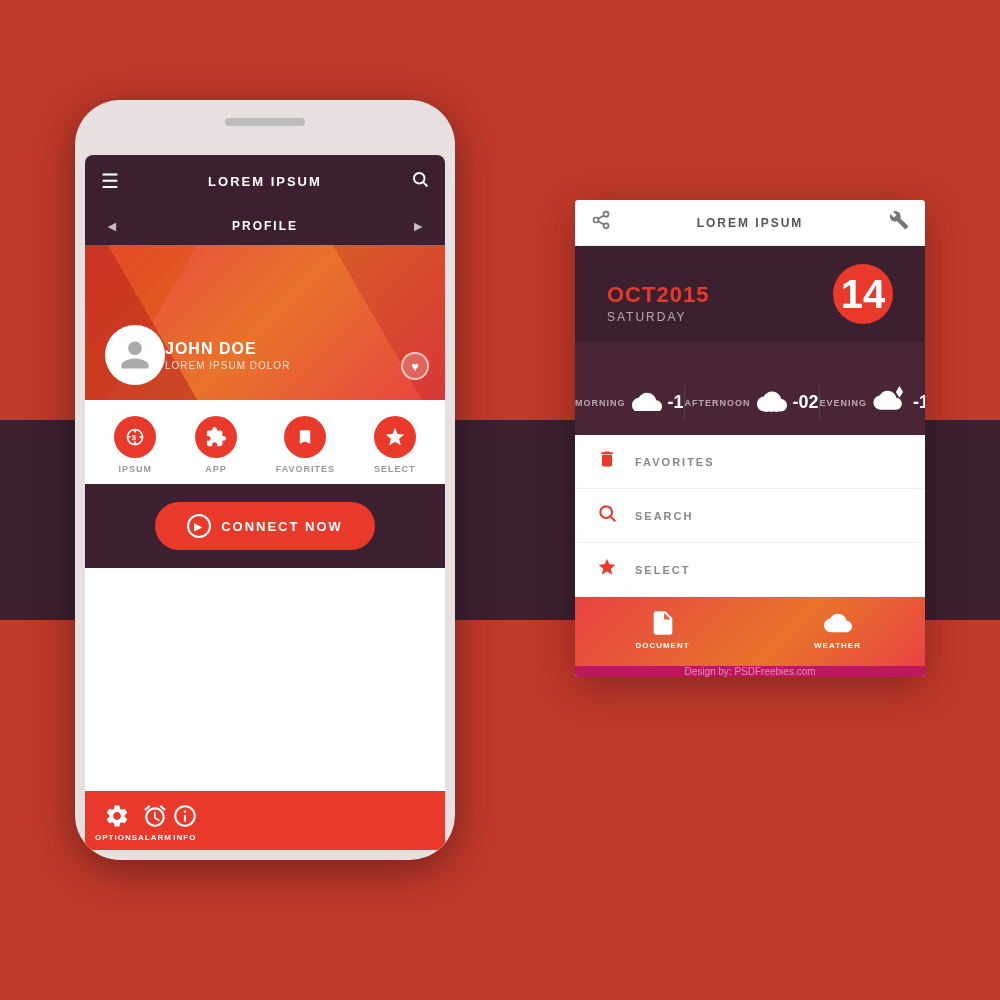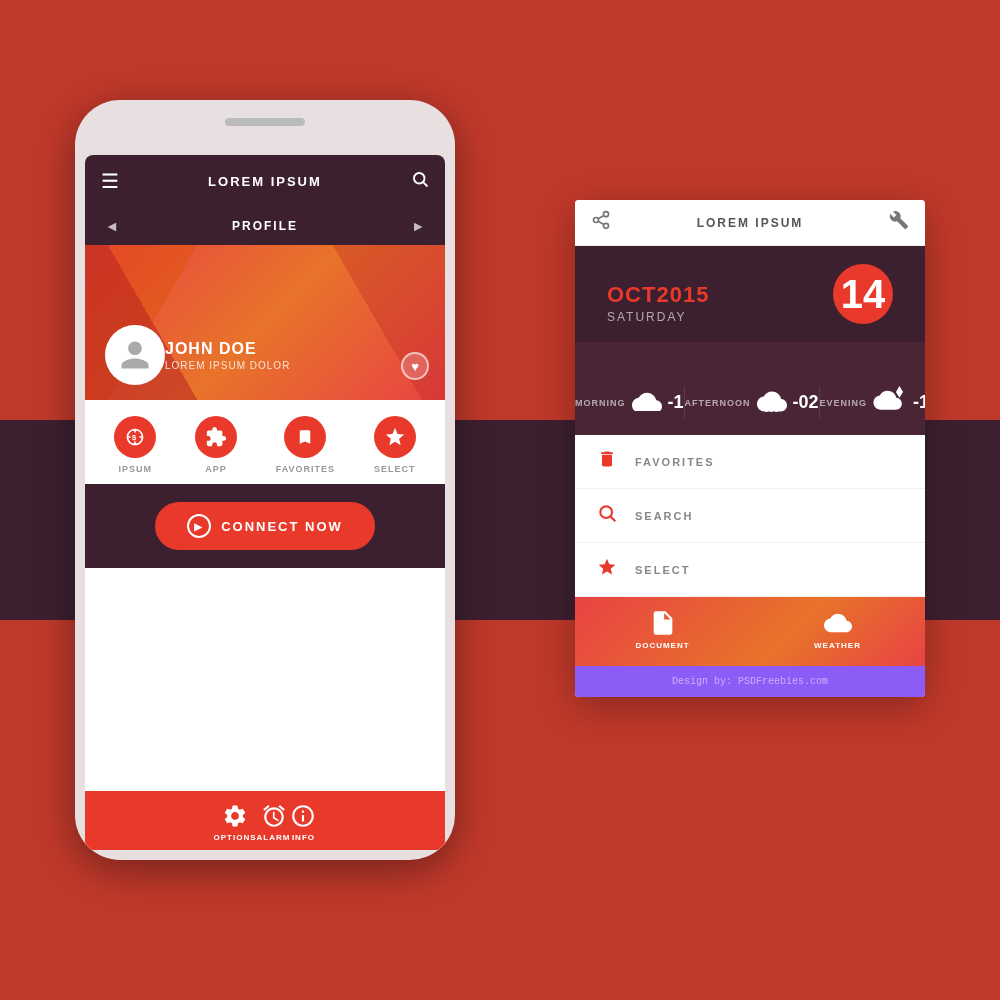--- a/index.html
+++ b/index.html
@@ -260,21 +260,21 @@
       align-items: center;
       justify-content: center;
       font-size: 10px;
     }
 
     
     .bottom-nav {
       background: #e8392a;
       padding: 12px 10px 8px;
       display: flex;
-      justify-content: center;
+      justify-content: flex-start;
       position: absolute;
       bottom: 0;
       left: 0;
       right: 0;
     }
 
     .bottom-nav-item {
       display: flex;
       flex-direction: column;
       align-items: center;
@@ -448,26 +448,24 @@
     }
 
     .app-nav-item .nav-label {
       font-size: 8px;
       font-weight: 700;
       letter-spacing: 1px;
     }
 
     
     .credit-footer {
-      background: #8b5cf6;
-      padding: 10px;
+      background: #be185d;
       text-align: center;
       font-size: 10px;
       color: rgba(255,255,255,0.5);
-      font-family: Liberation Mono, monospace;
     }
   </style>
 </head>
 <body>
 
 <div class="bg-top"></div>
 <div class="bg-middle"></div>
 <div class="bg-bottom"></div>
 
 <div class="phone-wrapper">

